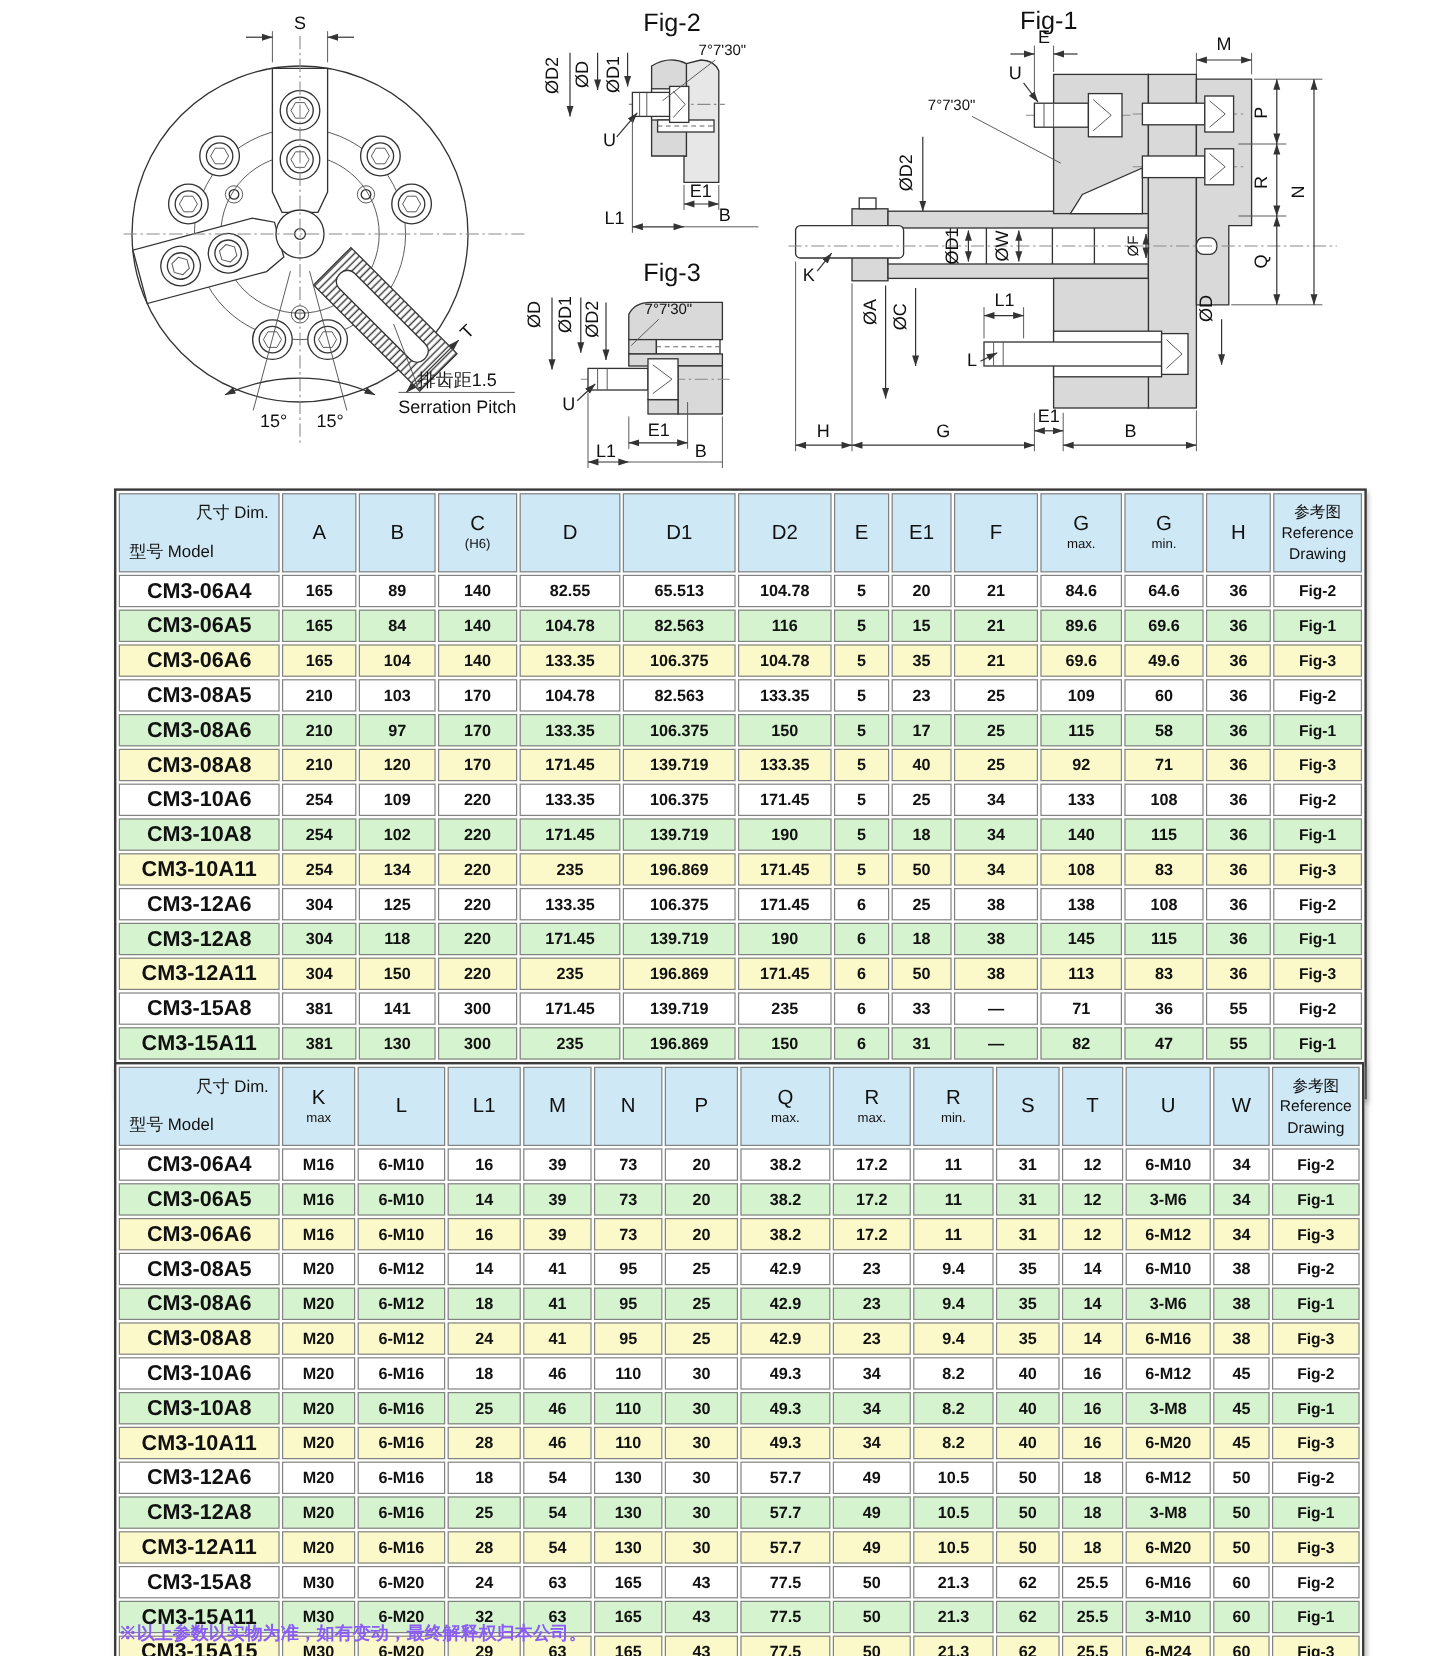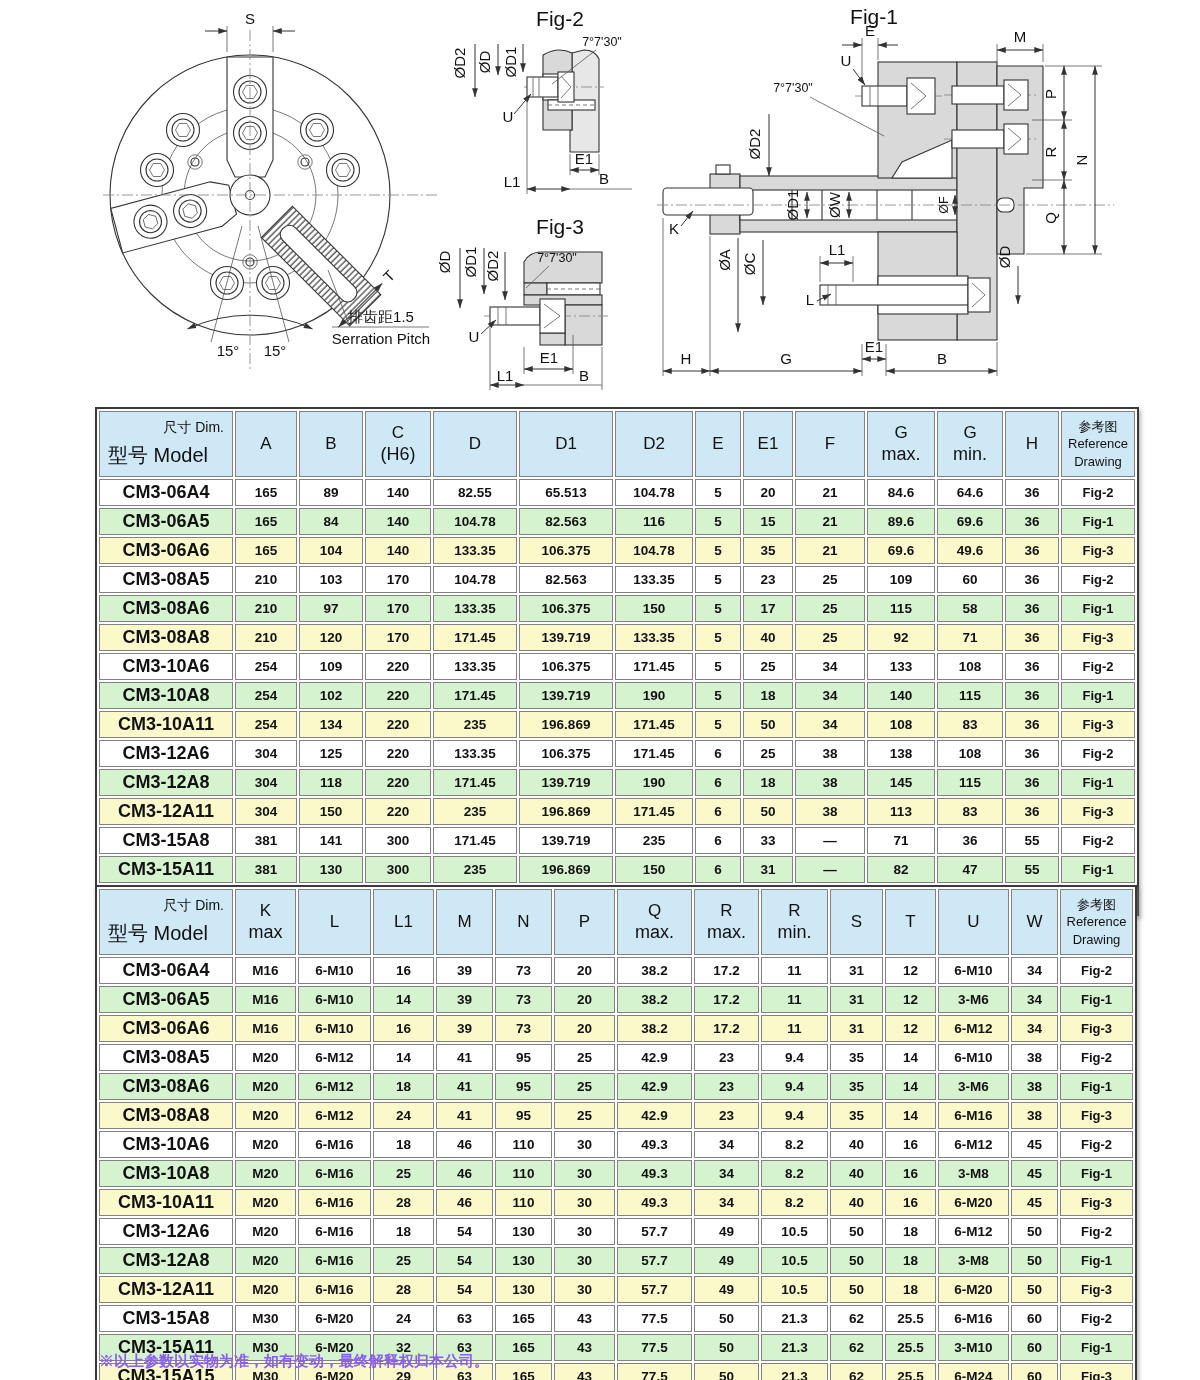--- a/index.html
+++ b/index.html
@@ -37,33 +37,33 @@
   
   .tbl-wrap{position:absolute;left:95px;}
   #t1-wrap{top:407px;}
   #t2-wrap{top:885px;}
   table.dim-table{table-layout:fixed;width:1010px;border-collapse:separate;border-spacing:2px;
     border:2px solid #3a3a3a;background:#fff;box-shadow:2px 3px 4px rgba(130,130,130,.55);}
   table.dim-table th,table.dim-table td{border:1px solid #828282;text-align:center;vertical-align:middle;
     padding:0;overflow:hidden;white-space:nowrap;}
   table.dim-table thead th{background:#cfe8f6;height:64px;font-weight:400;}
   .h-main{font-size:17px;line-height:1.2;}
-  .h-sub{font-size:18px;line-height:1.15;}
+  .h-sub{font-size:11px;line-height:1.15;}
   .h-ref{font-size:13px;line-height:1.35;}
   table.dim-table tbody th.model{font-weight:700;font-size:18px;height:25px;}
   table.dim-table tbody td{font-weight:700;font-size:13.5px;height:25px;}
   table.dim-table tbody td.fig{font-size:13px;}
   tr.t-white>th, tr.t-white>td{background:#ffffff;}
   tr.t-green>th, tr.t-green>td{background:#d5f3cf;}
   tr.t-yellow>th, tr.t-yellow>td{background:#fbf9c9;}
   th.corner{position:relative;background:
      linear-gradient(to bottom right, rgba(0,0,0,0) calc(50% - 1.1px), #4a4a4a calc(50% - 1.1px), #4a4a4a calc(50% + 0.3px), rgba(0,0,0,0) calc(50% + 0.3px)),
      #cfe8f6;}
   .c-dim{position:absolute;top:7px;right:8px;font-size:14px;}
-  .c-model{position:absolute;bottom:7px;left:8px;font-size:20px;}
+  .c-model{position:absolute;bottom:7px;left:8px;font-size:14px;}
 
   .footnote{position:absolute;left:99px;top:1352px;font-size:15px;font-weight:600;color:#8b5cf6;}
 </style>
 </head>
 <body>
 
 <div class="sheet">
 
   <div class="drawings">
 

